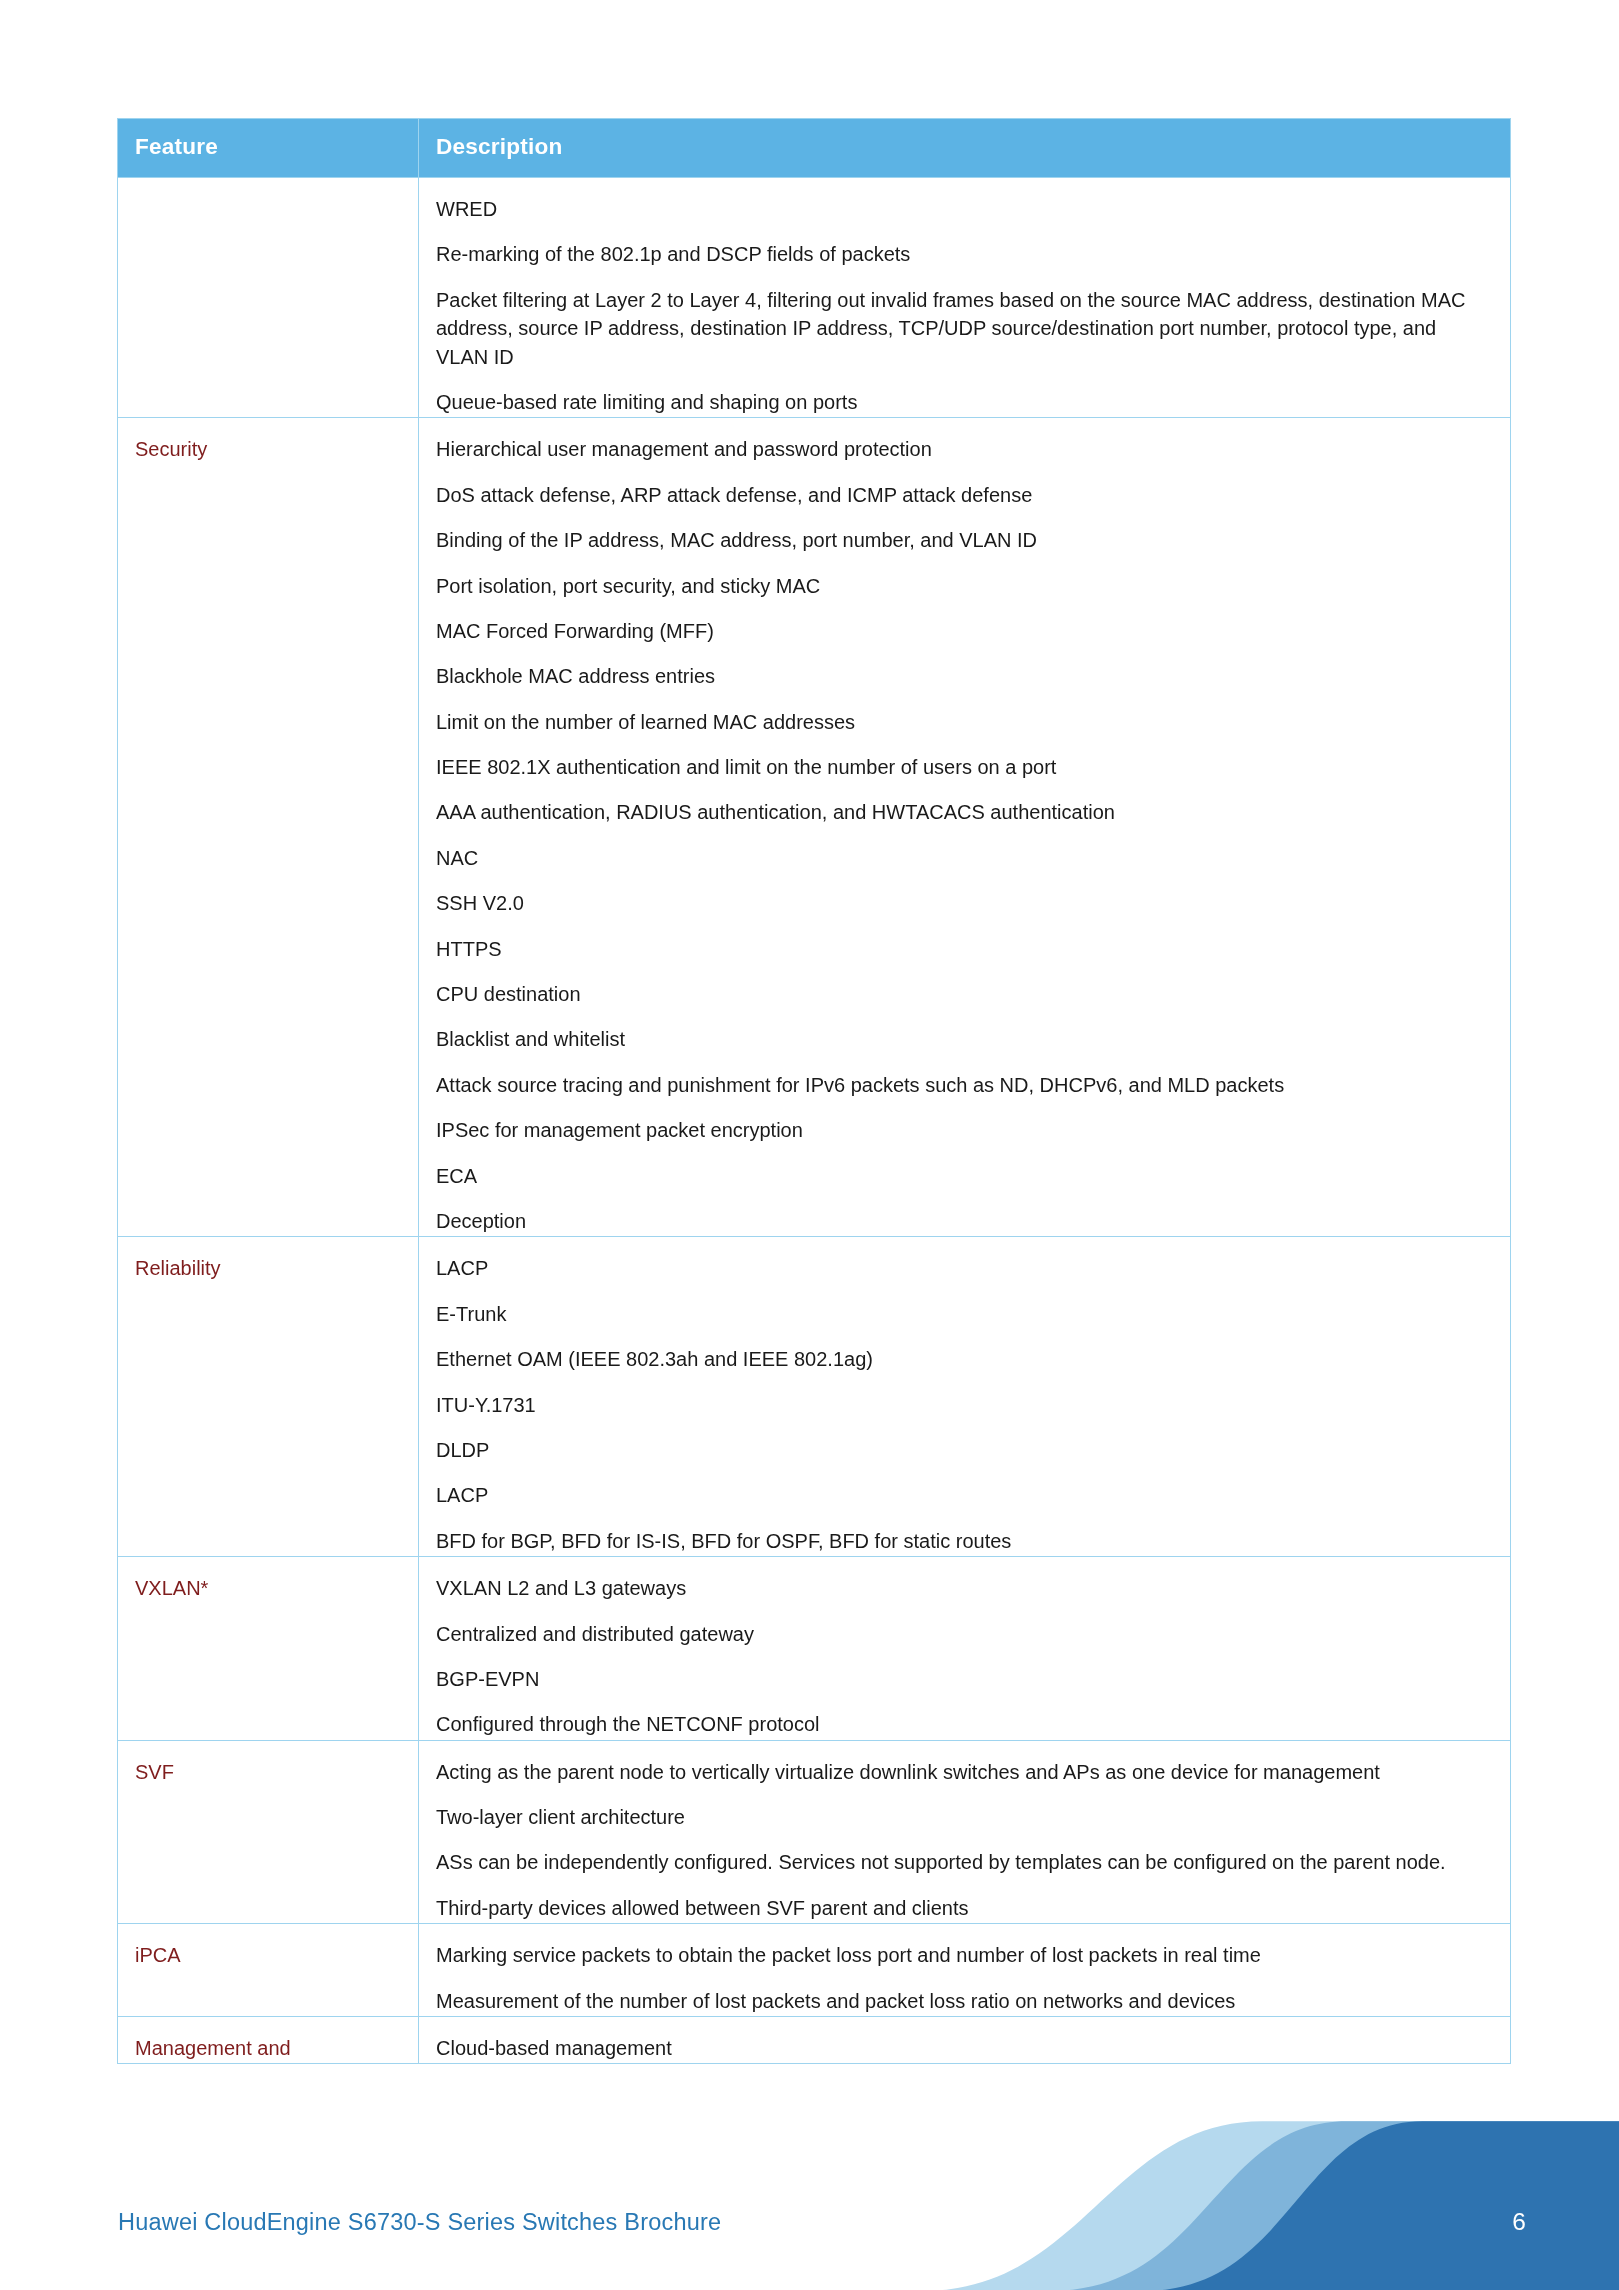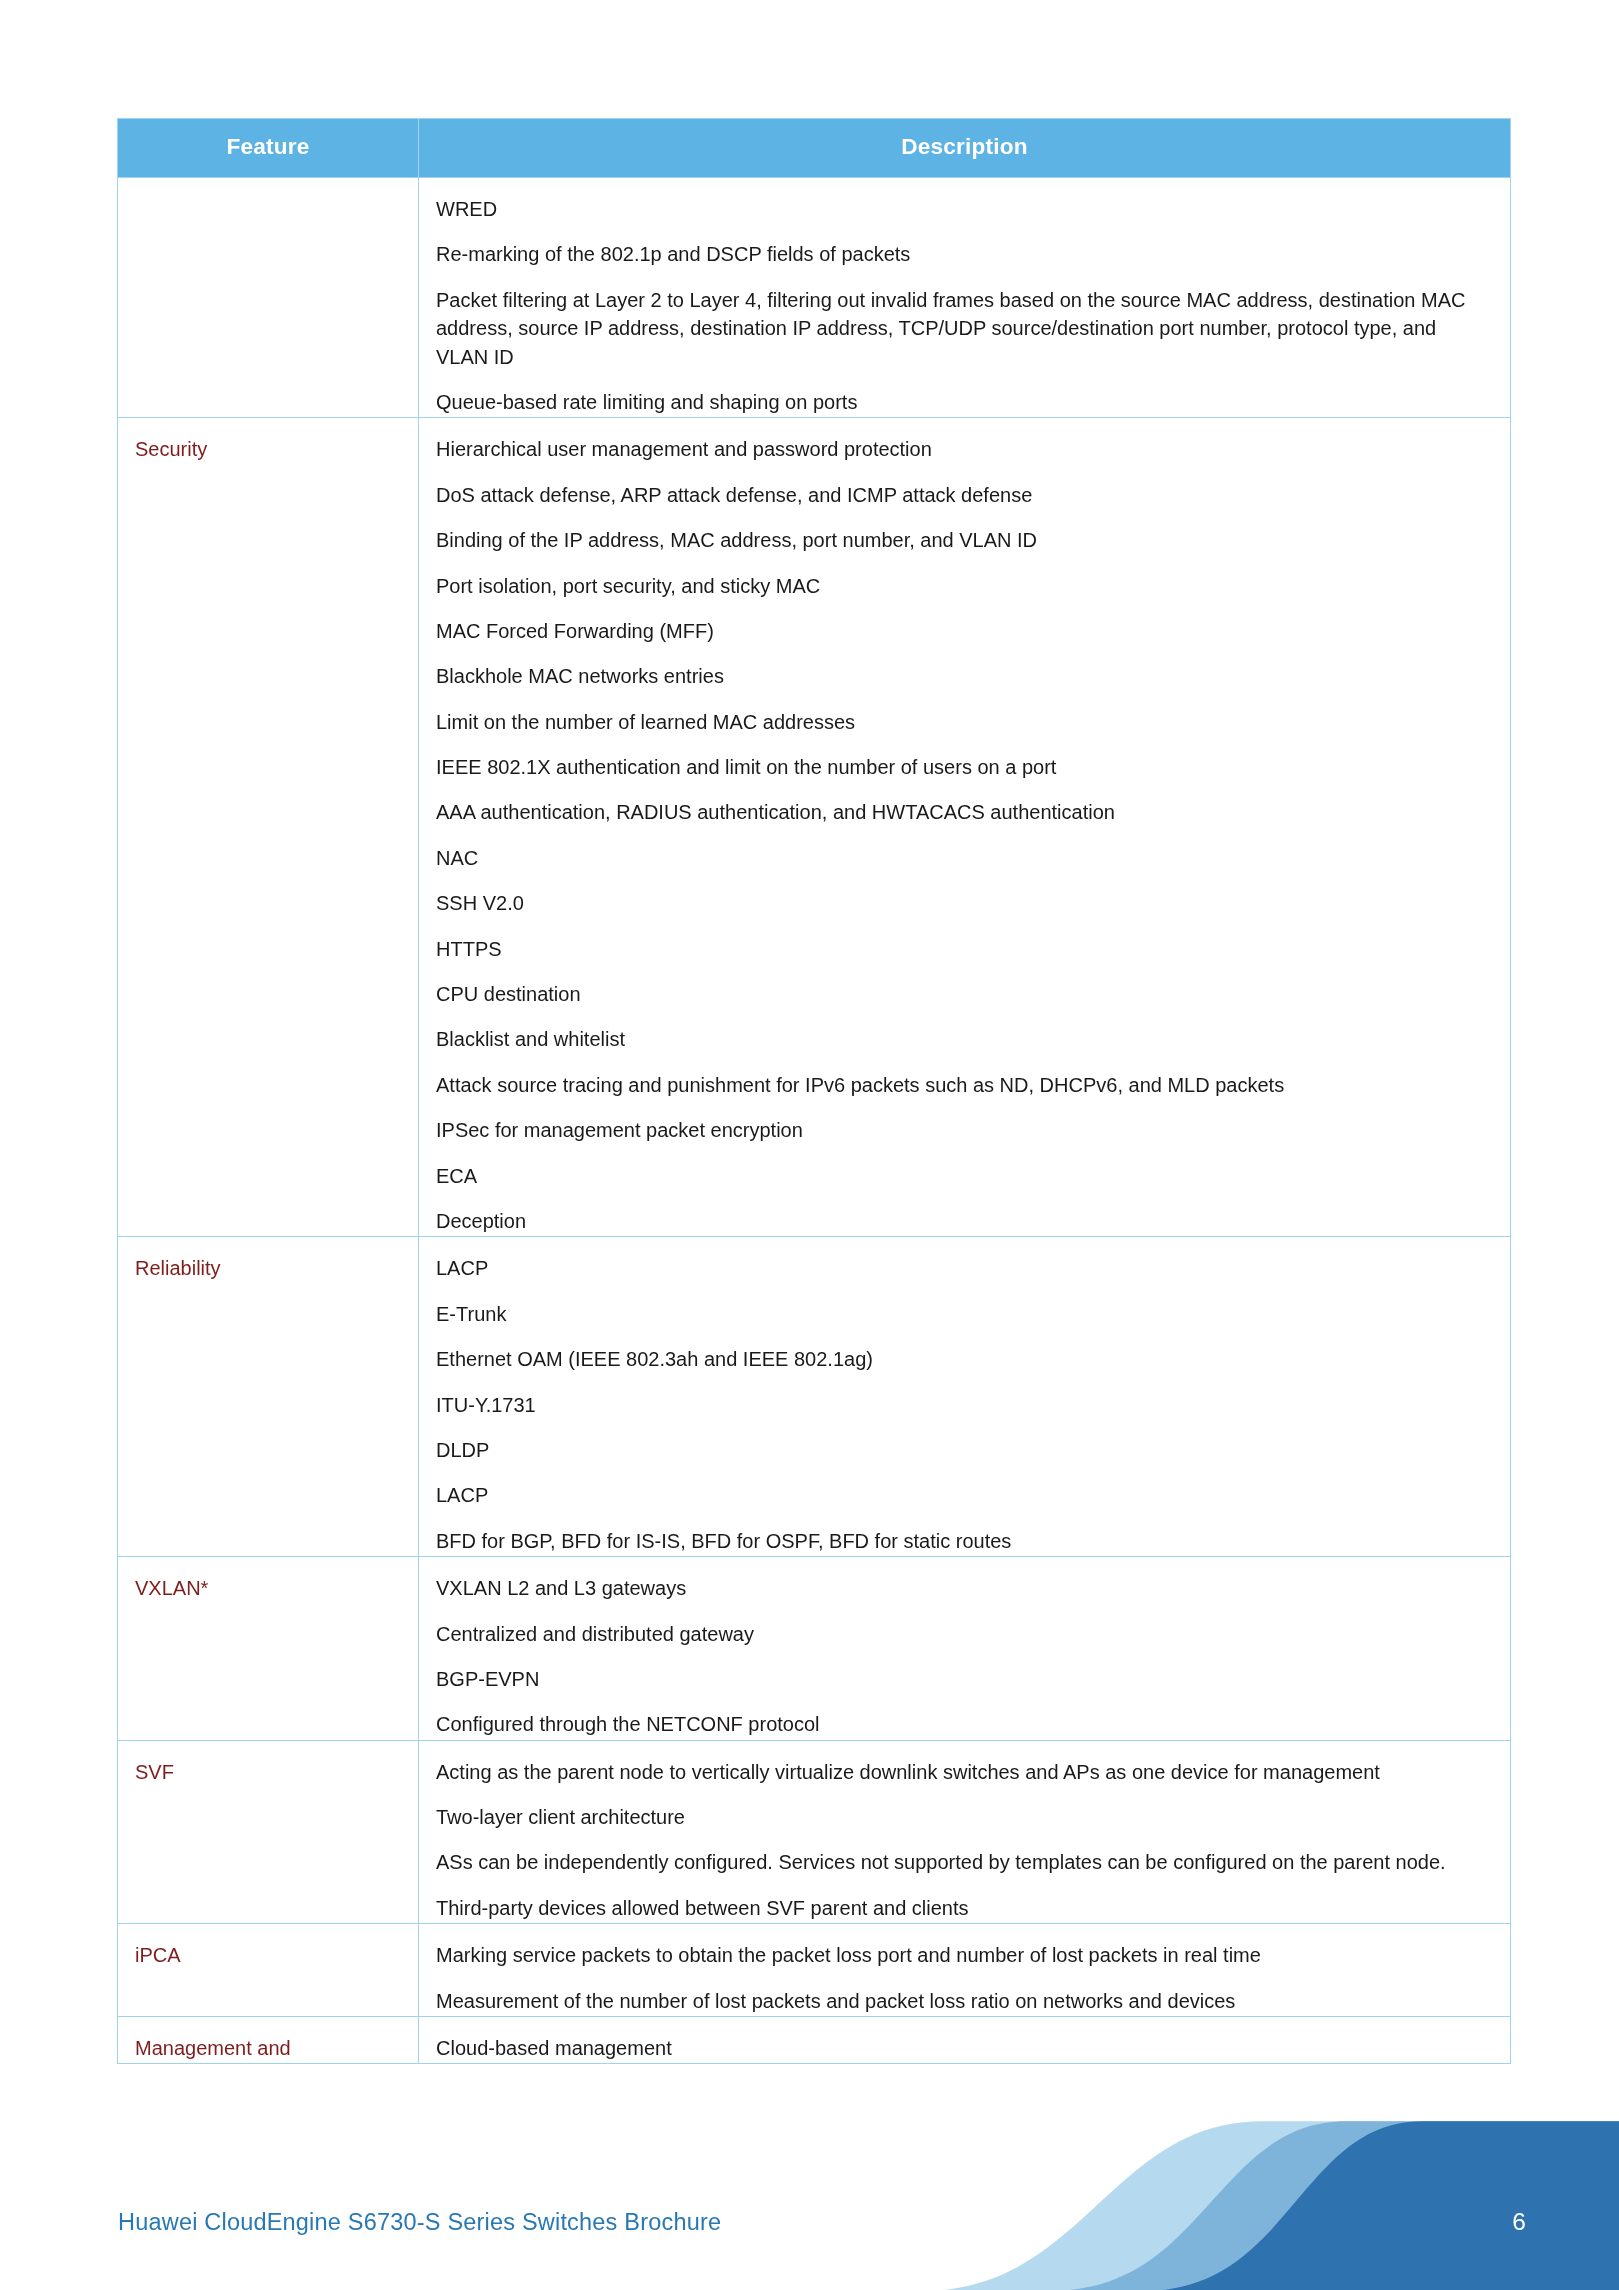--- a/index.html
+++ b/index.html
@@ -34,21 +34,21 @@
   }
 
   .spec-table col.col-feature { width: 301px; }
   .spec-table col.col-desc { width: 1092px; }
 
   .spec-table thead th {
     background: #5cb3e4;
     color: #ffffff;
     font-size: 22.6px;
     font-weight: bold;
-    text-align: center;
+    text-align: left;
     padding: 15px 17px 17px 17px;
     border: 0.9px solid #9ed4ef;
     letter-spacing: 0.2px;
   }
 
   .spec-table tbody td {
     border: 0.9px solid #9ed4ef;
     vertical-align: top;
     padding: 17px 17px 1px 17px;
     font-size: 20px;
@@ -129,21 +129,21 @@
           </td>
         </tr>
         <tr>
           <td class="feature-cell">Security</td>
           <td class="desc-cell">
             <div class="line">Hierarchical user management and password protection</div>
             <div class="line">DoS attack defense, ARP attack defense, and ICMP attack defense</div>
             <div class="line">Binding of the IP address, MAC address, port number, and VLAN ID</div>
             <div class="line">Port isolation, port security, and sticky MAC</div>
             <div class="line">MAC Forced Forwarding (MFF)</div>
-            <div class="line">Blackhole MAC networks entries</div>
+            <div class="line">Blackhole MAC address entries</div>
             <div class="line">Limit on the number of learned MAC addresses</div>
             <div class="line">IEEE 802.1X authentication and limit on the number of users on a port</div>
             <div class="line">AAA authentication, RADIUS authentication, and HWTACACS authentication</div>
             <div class="line">NAC</div>
             <div class="line">SSH V2.0</div>
             <div class="line">HTTPS</div>
             <div class="line">CPU destination</div>
             <div class="line">Blacklist and whitelist</div>
             <div class="line">Attack source tracing and punishment for IPv6 packets such as ND, DHCPv6, and MLD packets</div>
             <div class="line">IPSec for management packet encryption</div>

